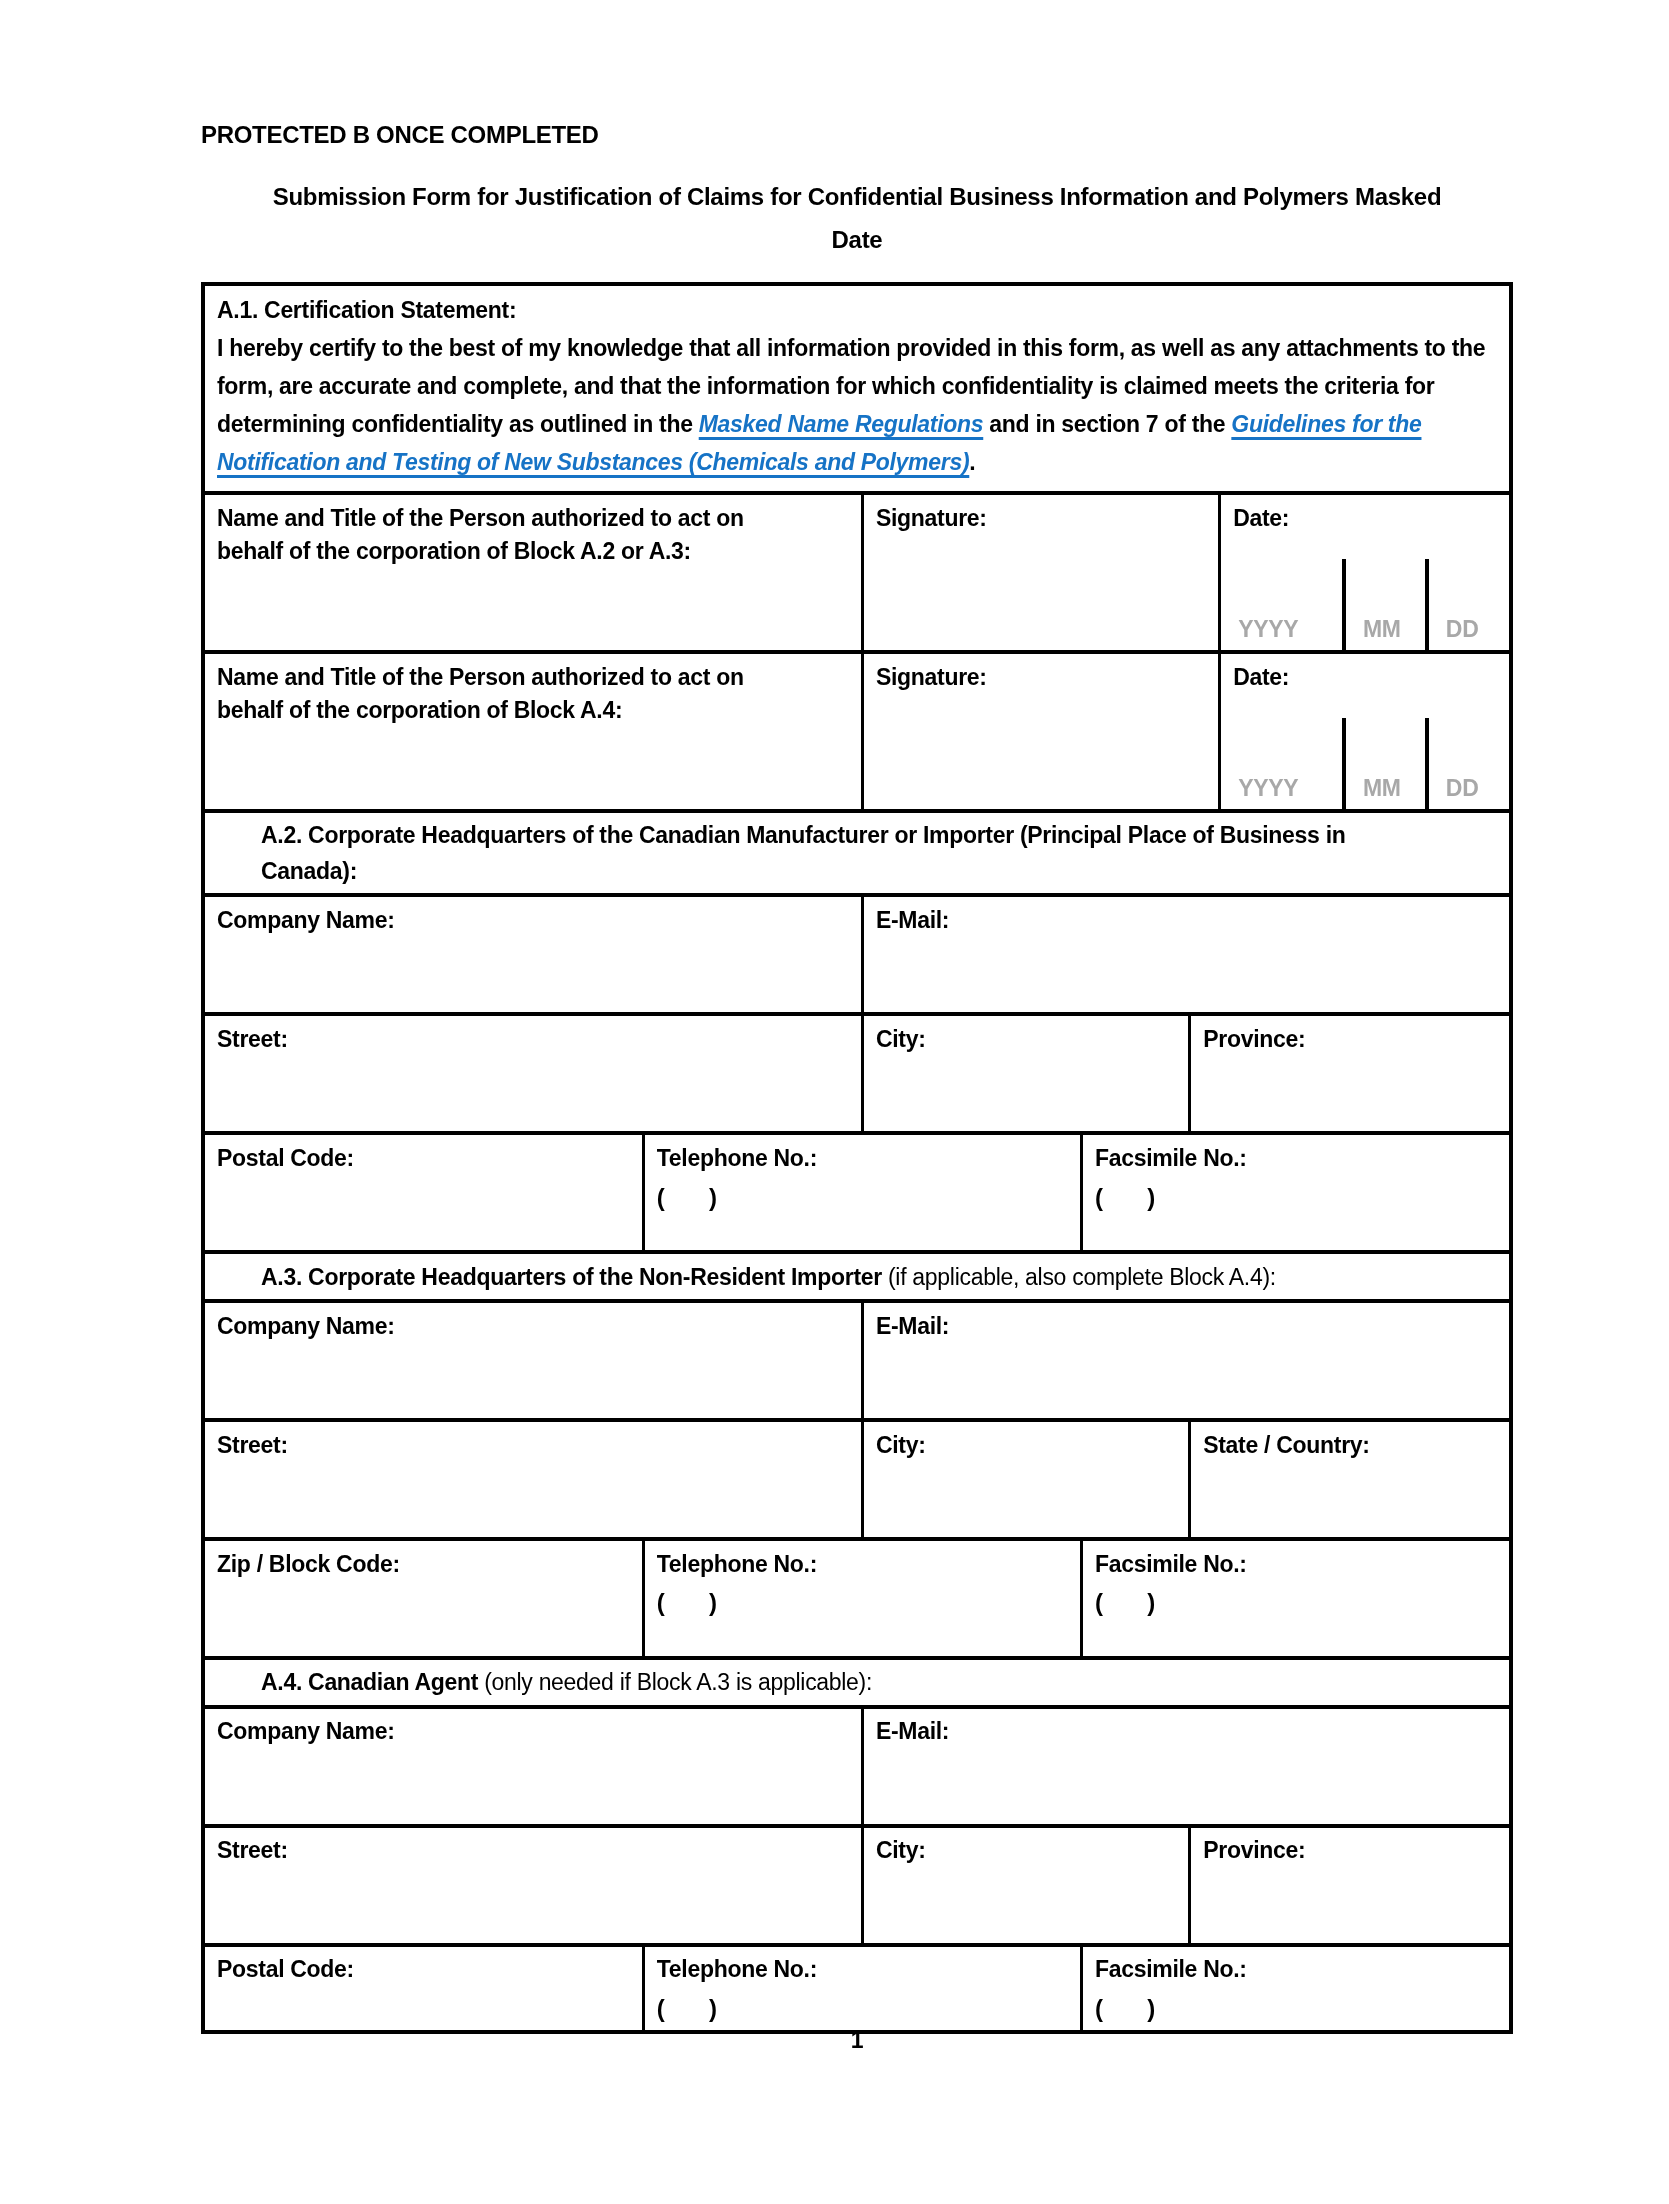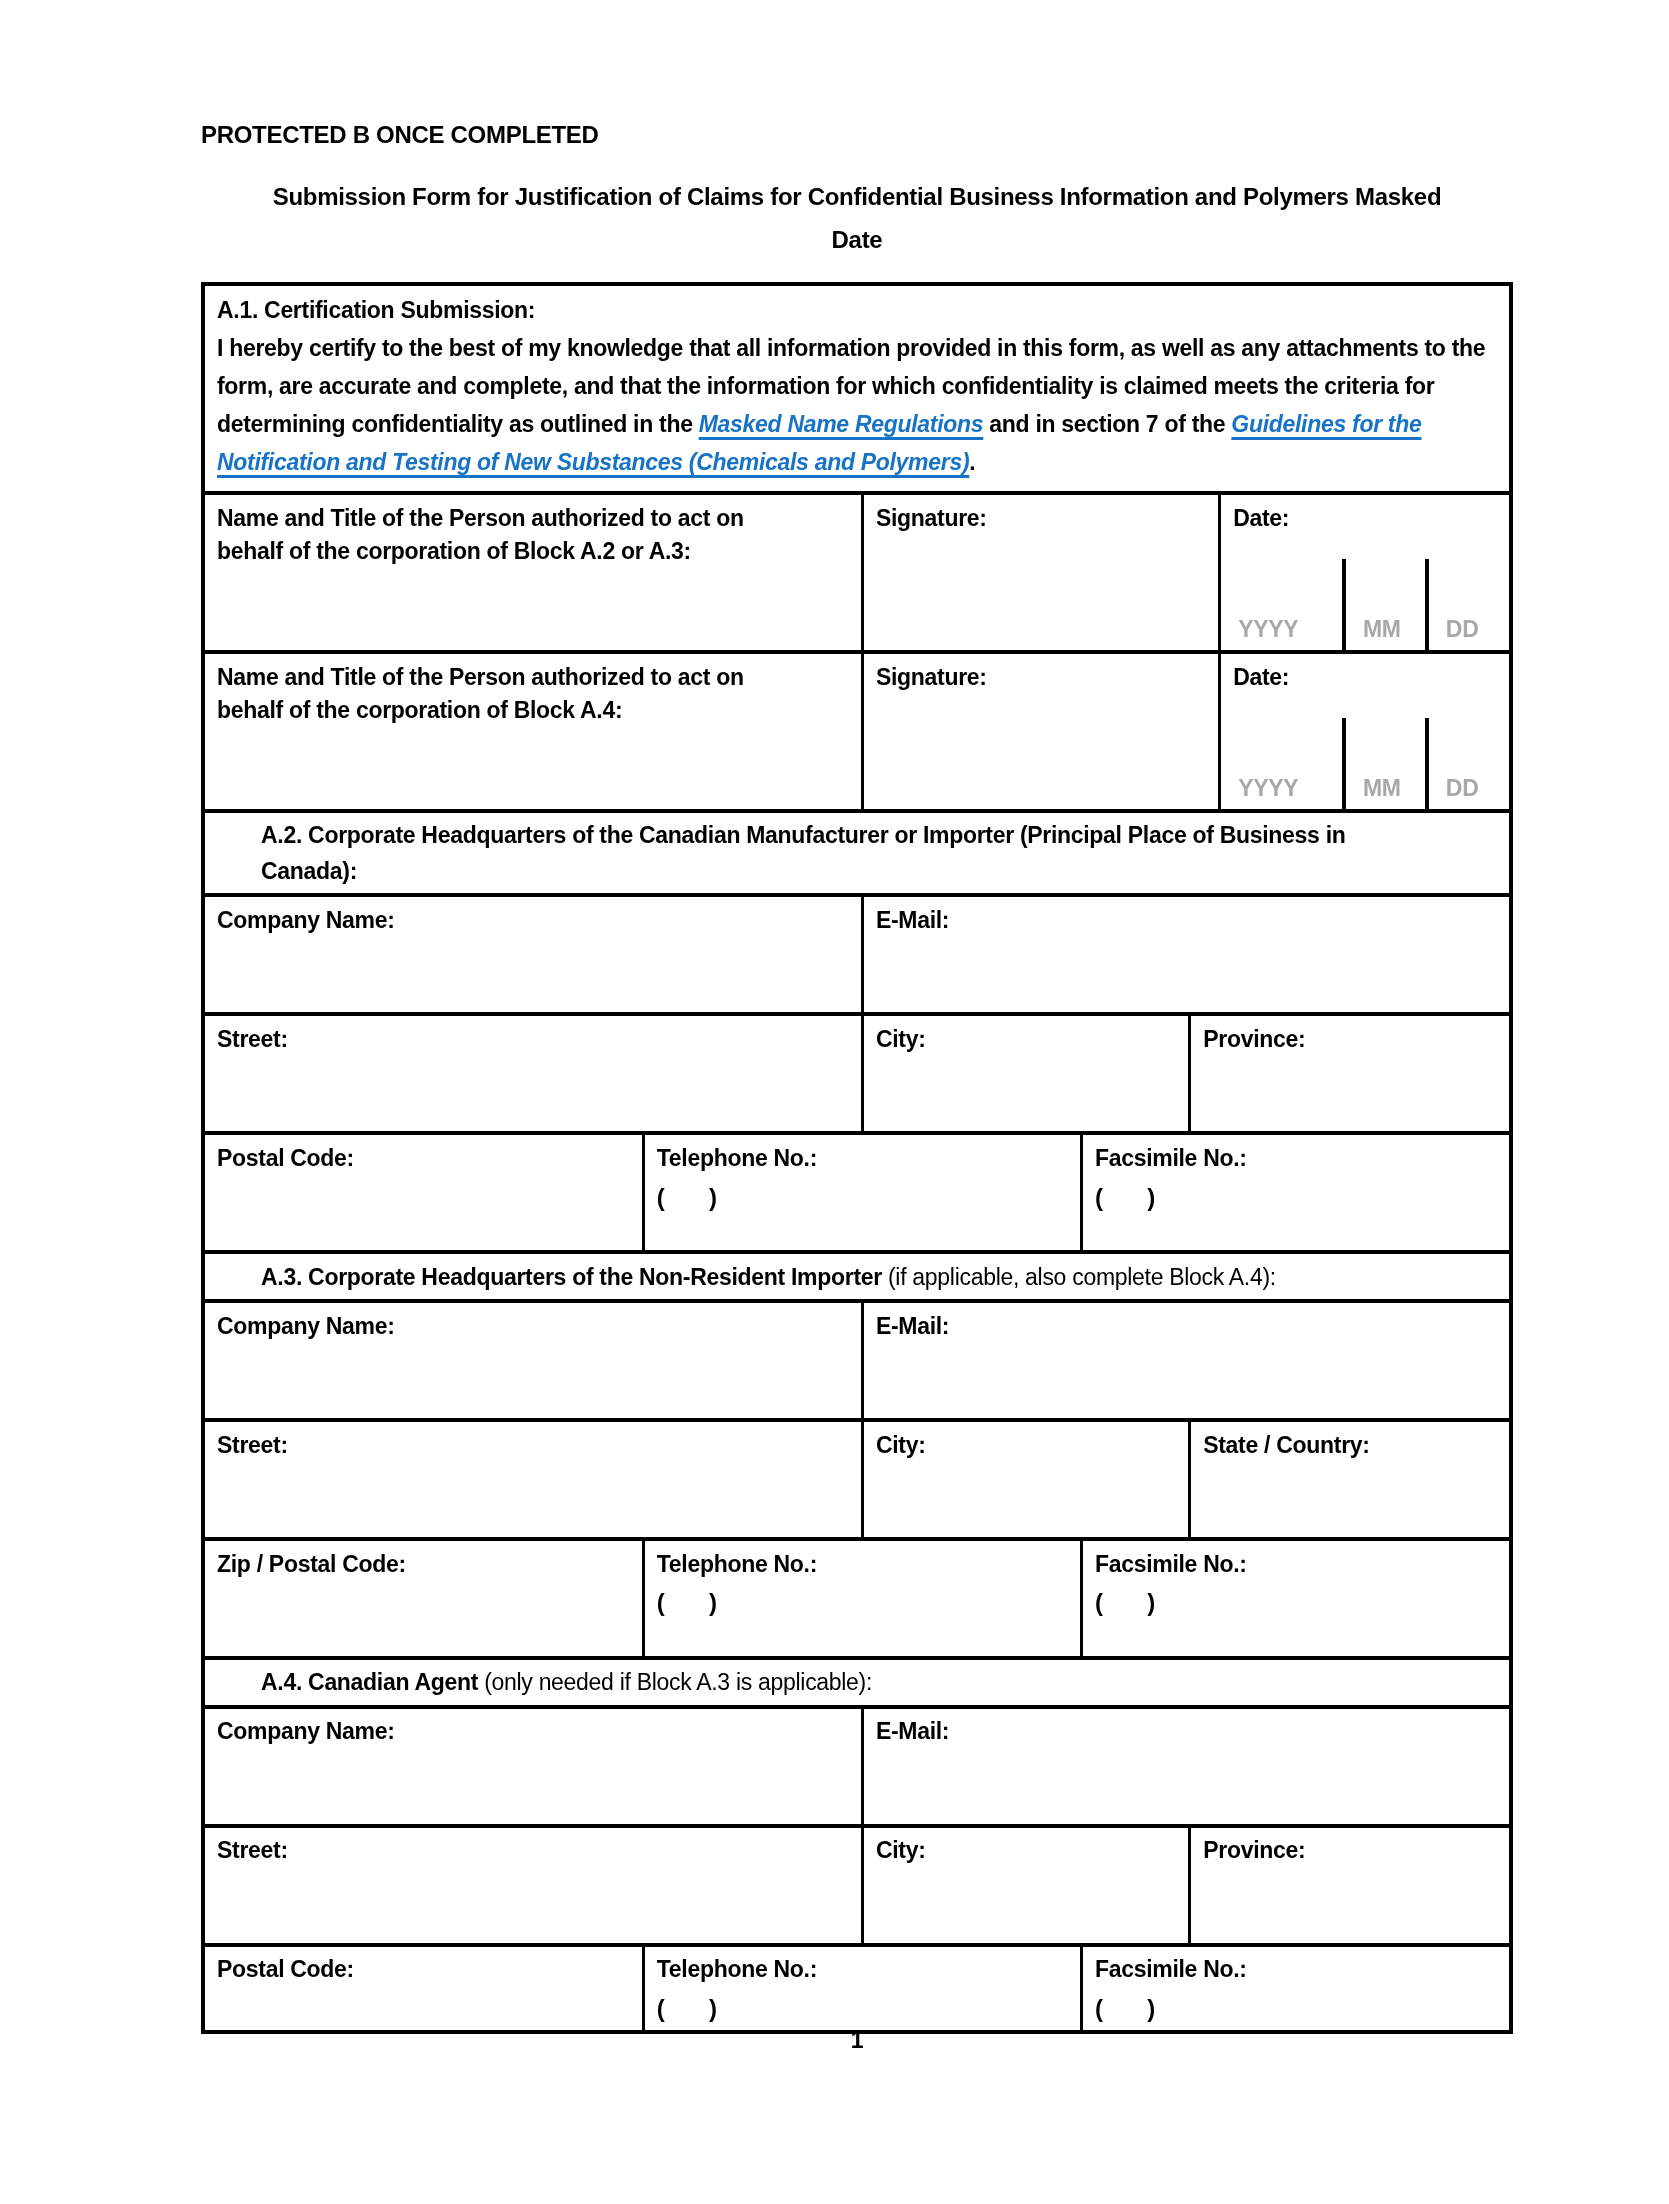--- a/index.html
+++ b/index.html
@@ -77,21 +77,21 @@
 
   <div class="title">
     <div>Submission Form for Justification of Claims for Confidential Business Information and Polymers Masked</div>
     <div>Date</div>
   </div>
 
   <div class="form-table">
 
     <div class="row">
       <div class="cell a1-cell">
-        <div class="a1-heading">A.1. Certification Submission:</div>
+        <div class="a1-heading">A.1. Certification Statement:</div>
         <p class="cert-text"><span>I hereby certify to the best of my knowledge that all information provided in this form, as well as any attachments to the form, are accurate and complete, and that the information for which confidentiality is claimed meets the criteria for determining confidentiality as outlined in the </span><span class="link">Masked Name Regulations</span><span> and in section 7 of the </span><span class="link">Guidelines for the Notification and Testing of New Substances (Chemicals and Polymers)</span><span>.</span></p>
       </div>
     </div>
 
     <div class="row row-sig">
       <div class="cell w-sig-name">
         <div class="label sig-name-label">Name and Title of the Person authorized to act on behalf of the corporation of Block A.2 or A.3:</div>
       </div>
       <div class="cell w-sig-sig">
         <div class="label">Signature:</div>
@@ -194,21 +194,21 @@
       <div class="cell w-city">
         <div class="label">City:</div>
       </div>
       <div class="cell w-region">
         <div class="label">State / Country:</div>
       </div>
     </div>
 
     <div class="row row-field">
       <div class="cell w-postal">
-        <div class="label">Zip / Postal Code:</div>
+        <div class="label">Zip / Block Code:</div>
       </div>
       <div class="cell w-tel">
         <div class="label">Telephone No.:</div>
         <div class="parens">(       )</div>
       </div>
       <div class="cell w-fax">
         <div class="label">Facsimile No.:</div>
         <div class="parens">(       )</div>
       </div>
     </div>

